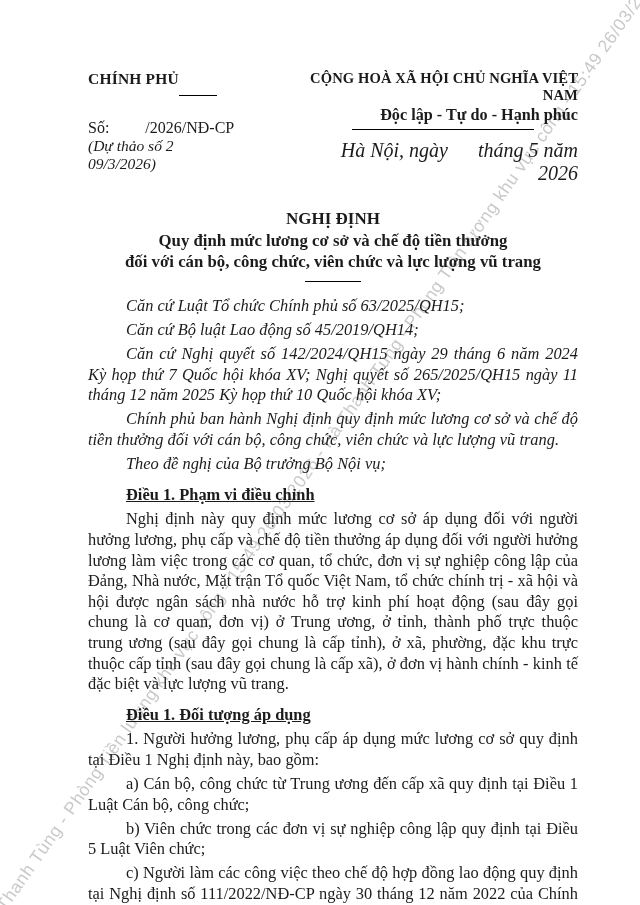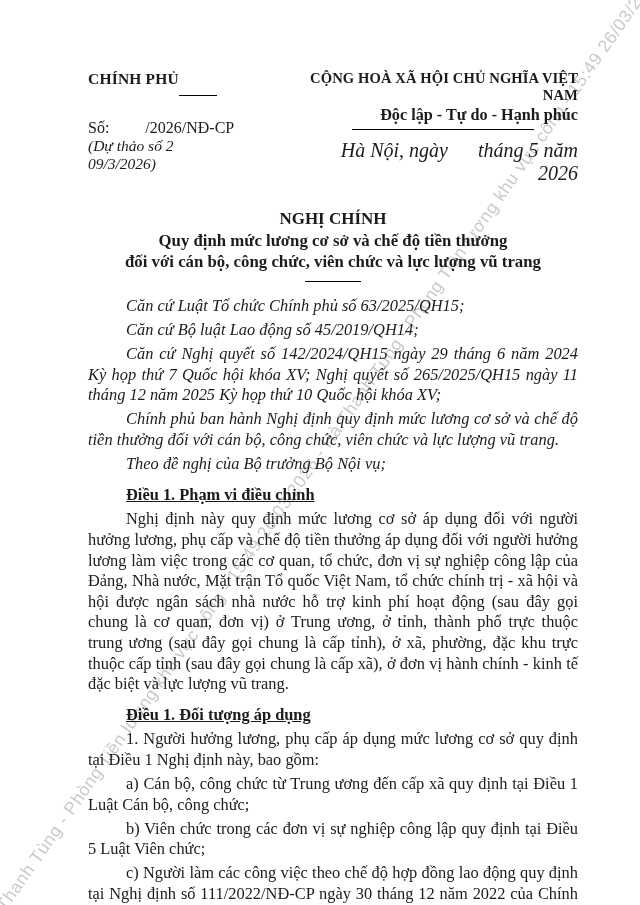--- a/index.html
+++ b/index.html
@@ -87,21 +87,21 @@
       </div>
       <div class="col-right">
         <div class="country">CỘNG HOÀ XÃ HỘI CHỦ NGHĨA VIỆT NAM</div>
         <div class="motto">Độc lập - Tự do - Hạnh phúc</div>
         <div class="rule rule-motto"></div>
         <div class="place-date">Hà Nội, ngày &nbsp;&nbsp;&nbsp;&nbsp; tháng 5 năm 2026</div>
       </div>
     </header>
 
     <div class="title-block">
-      <div class="doc-type">NGHỊ CHÍNH</div>
+      <div class="doc-type">NGHỊ ĐỊNH</div>
       <div class="doc-title">Quy định mức lương cơ sở và chế độ tiền thưởng</div>
       <div class="doc-title">đối với cán bộ, công chức, viên chức và lực lượng vũ trang</div>
       <div class="rule rule-title"></div>
     </div>
 
     <p class="para italic first">Căn cứ Luật Tổ chức Chính phủ số 63/2025/QH15;</p>
     <p class="para italic">Căn cứ Bộ luật Lao động số 45/2019/QH14;</p>
     <p class="para italic">Căn cứ Nghị quyết số 142/2024/QH15 ngày 29 tháng 6 năm 2024 Kỳ họp thứ 7 Quốc hội khóa XV; Nghị quyết số 265/2025/QH15 ngày 11 tháng 12 năm 2025 Kỳ họp thứ 10 Quốc hội khóa XV;</p>
     <p class="para italic">Chính phủ ban hành Nghị định quy định mức lương cơ sở và chế độ tiền thưởng đối với cán bộ, công chức, viên chức và lực lượng vũ trang.</p>
     <p class="para italic">Theo đề nghị của Bộ trưởng Bộ Nội vụ;</p>

